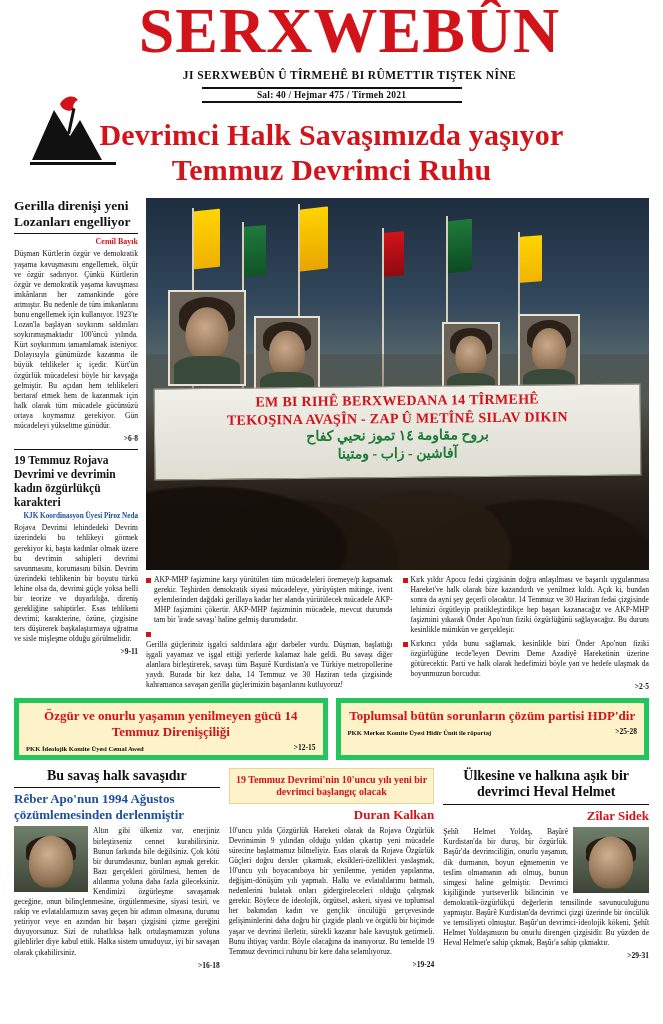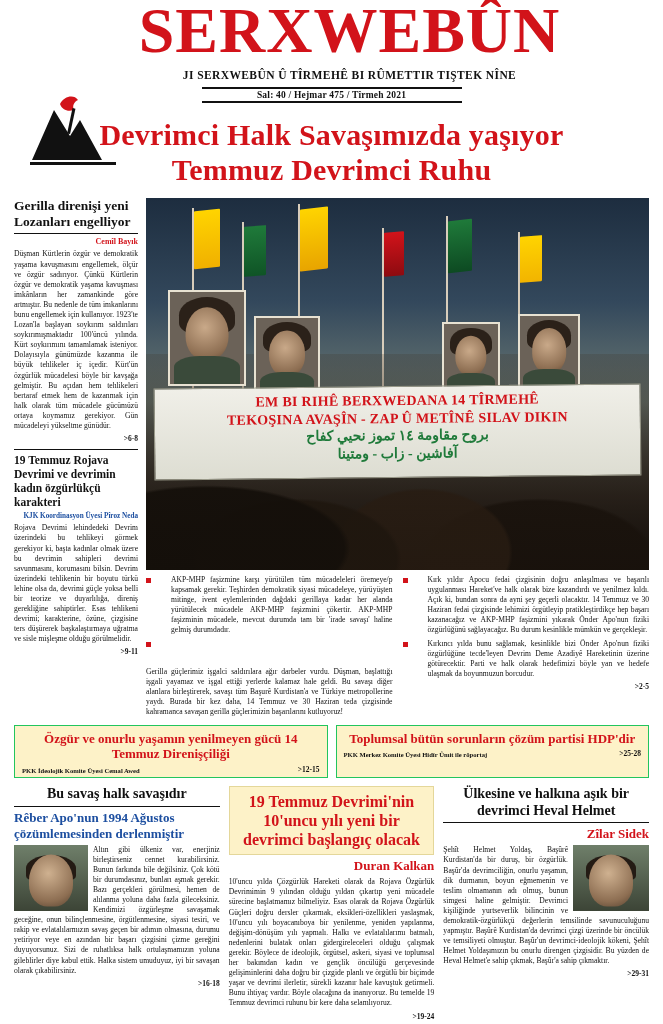--- a/index.html
+++ b/index.html
@@ -208,39 +208,39 @@
 
   
   .under-photo {
     display: flex;
     gap: 10px;
     margin-top: 5px;
   }
   .under-photo .ucol { flex: 1; }
   .bullet-line {
     display: flex;
-    gap: 20px;
+    gap: 3px;
   }
   .sq {
     flex: none;
     width: 5px; height: 5px;
     background: #d2131a;
     margin-top: 3px;
   }
 
   
   .promo-row {
     display: flex;
     gap: 8px;
     margin-top: 7px;
   }
   .promo {
     flex: 1;
     background: #fdf2c8;
-    border: 1px solid #22c55e;
+    border: 5px solid #22c55e;
     padding: 5px 7px 3px 7px;
   }
   .promo-title {
     color: #d2131a;
     font-weight: 700;
     font-size: 13px;
     text-align: center;
     line-height: 1.2;
   }
   .promo-foot {
@@ -276,21 +276,21 @@
   }
   .bcol-sub.right { text-align: right; color: #d2131a; }
   .mid-box {
     background: #fdf2c8;
     border: 1px solid #e4d79a;
     padding: 5px 6px;
   }
   .mid-box .t {
     color: #d2131a;
     font-weight: 700;
-    font-size: 16px;
+    font-size: 10px;
     text-align: center;
     line-height: 1.2;
   }
   .thumb {
     width: 100%; height: 74px;
     background: linear-gradient(#6f7f6a, #3c4436);
     margin-bottom: 4px;
     position: relative;
     overflow: hidden;
   }

